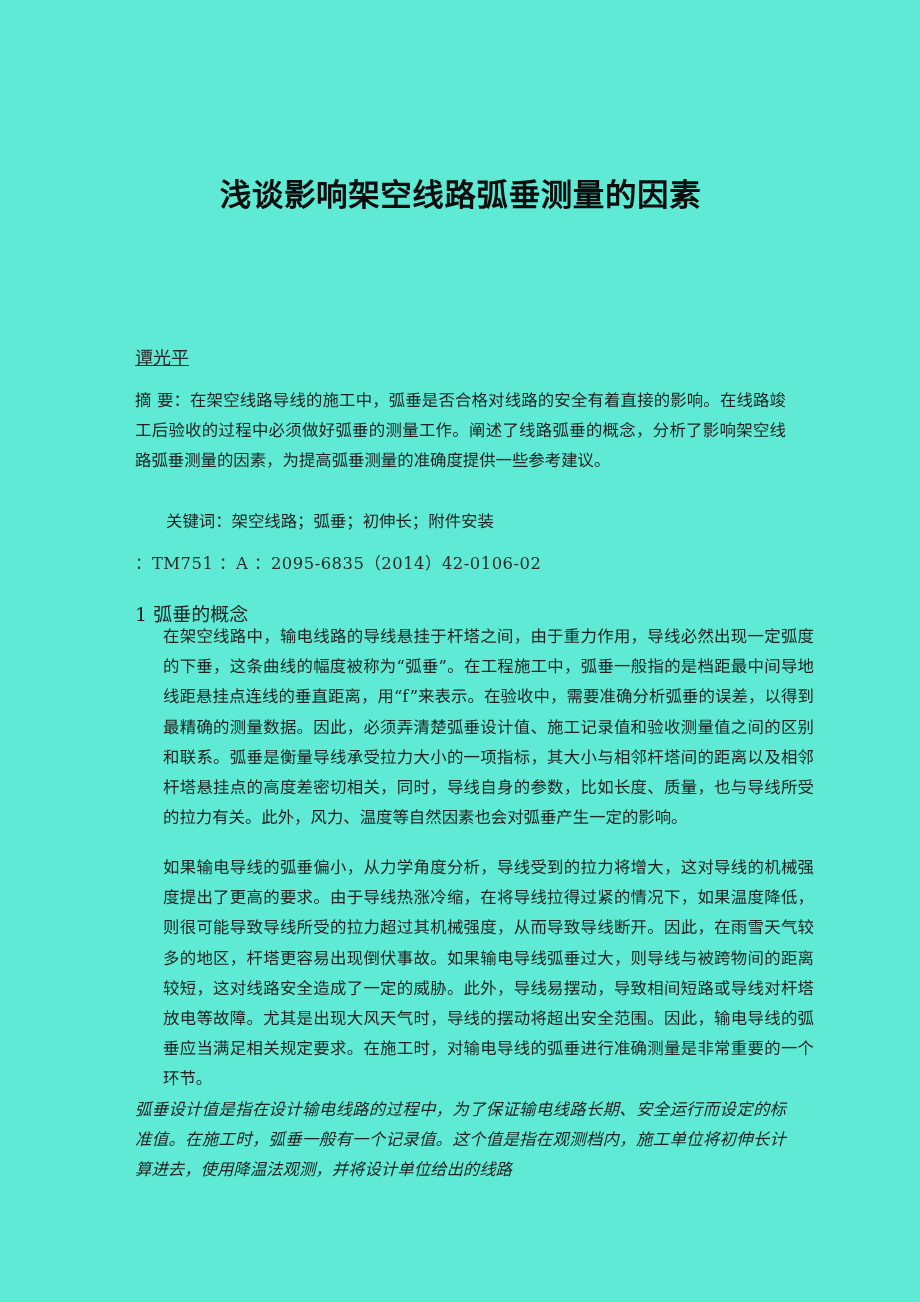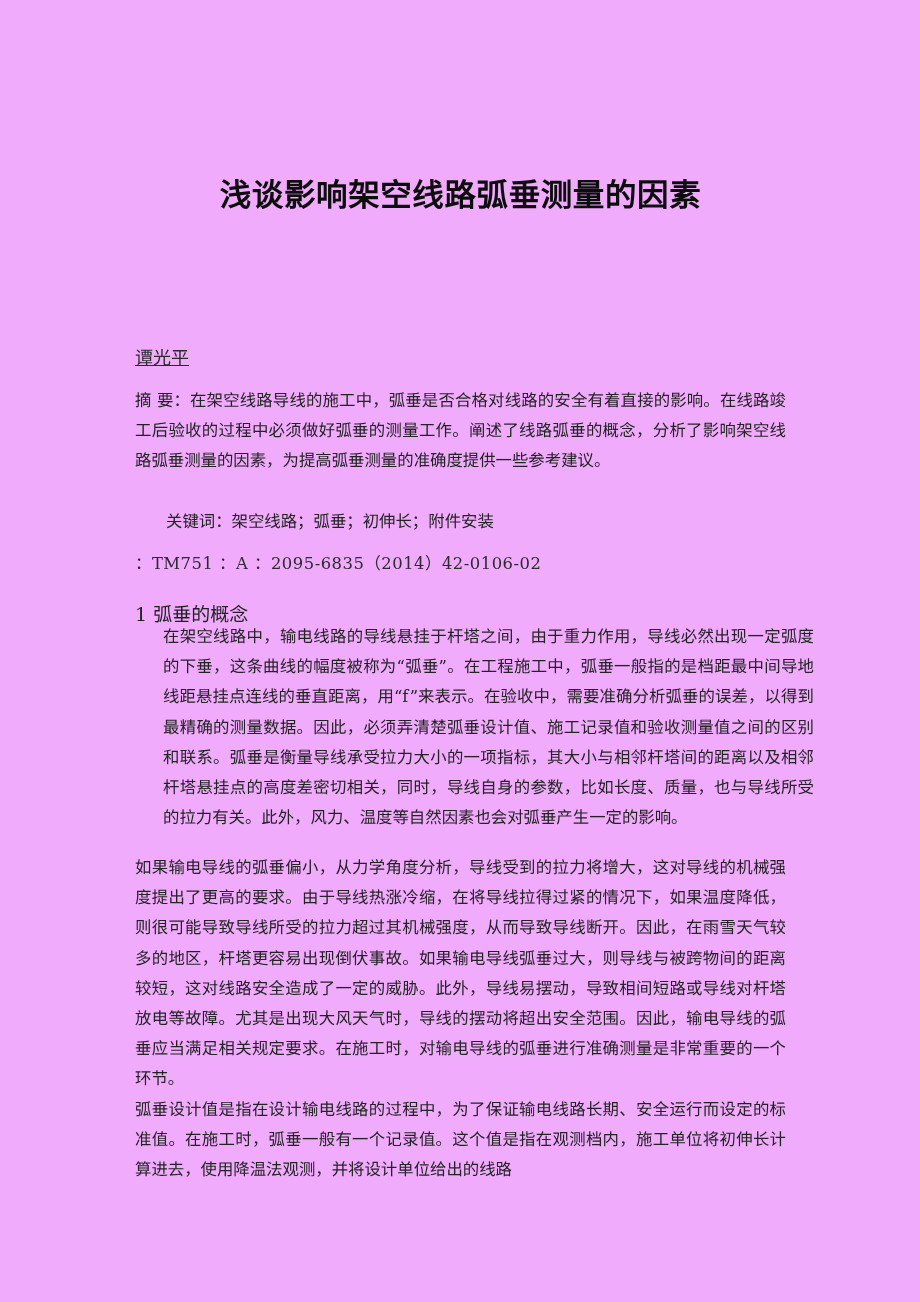--- a/index.html
+++ b/index.html
@@ -14,21 +14,21 @@
     position: relative;
     overflow: hidden;
     font-family: "DejaVu Serif", "Liberation Serif", serif;
     color: #1a1a1a;
     -webkit-font-smoothing: antialiased;
   }
 
   .page {
     position: absolute;
     inset: 0;
-    background: #f0abfc;
+    background: #5eead4;
   }
 
   
   .content {
     position: absolute;
     left: 135px;
     top: 0;
     width: 651px;
   }
 
@@ -83,22 +83,22 @@
     color: #2b2b2b;
   }
   .sec-heading {
     top: 599px;
     font-size: 19px;
     line-height: 30.2px;
     color: #1f1f1f;
   }
 
   .para-1 { top: 622px; margin-left: 28px; }
-  .para-2 { top: 853px; }
-  .para-3 { top: 1095px; }
+  .para-2 { top: 853px; margin-left: 28px; }
+  .para-3 { top: 1095px; font-style: italic; }
 
   
   .block, .author, .doc-title {
     text-rendering: optimizeLegibility;
   }
 </style>
 </head>
 <body>
 
 <div class="page">

